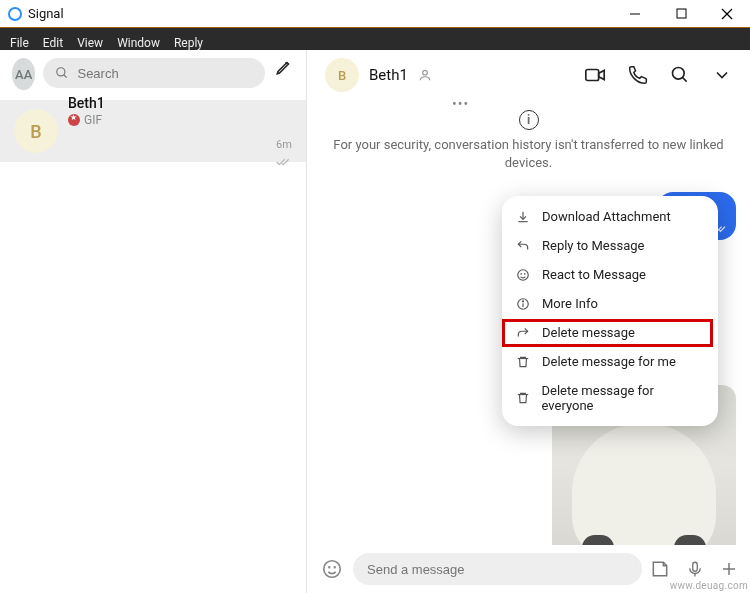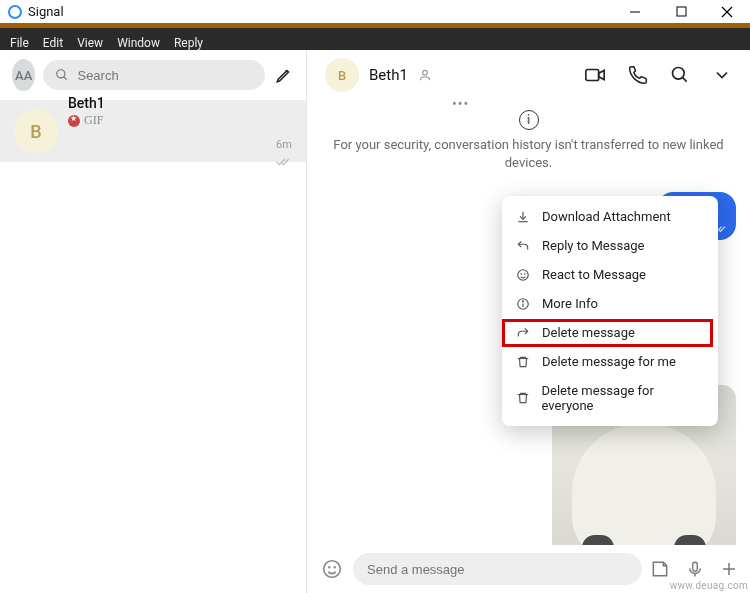--- a/index.html
+++ b/index.html
@@ -10,21 +10,21 @@
     background: #fff;
     color: #111;
     overflow: hidden;
     position: relative;
   }
   
   .titlebar {
     height: 28px;
     display: flex; align-items: center; justify-content: space-between;
     padding: 0 0 0 8px;
-    border-bottom: 5px solid #a16207;
+    border-bottom: 1px solid #a16207;
   }
   .titlebar .app-left { display:flex; align-items:center; gap:6px; }
   .app-icon { width:14px; height:14px; border:2px solid #2b8eff; border-radius:50%; }
   .win-controls { display:flex; height:100%; }
   .win-btn { width:46px; display:flex; align-items:center; justify-content:center; font-size:14px; }
   
   .menubar {
     height: 22px;
     background: #2b2b2b;
     color: #eee;
@@ -36,22 +36,22 @@
   
   .main { display:flex; height: calc(100% - 50px); }
   .sidebar {
     width: 307px;
     border-right: 1px solid #e5e5e5;
     display:flex; flex-direction:column;
   }
   
   .sb-header {
     height: 50px;
-    display:flex; align-items:center; gap:8px;
-    padding:0 12px;
+    display:flex; align-items:flex-start; gap:8px;
+    padding:8px 12px;
   }
   .avatar {
     width:32px; height:32px; border-radius:50%;
     display:flex; align-items:center; justify-content:center;
     font-size:13px; font-weight:500;
   }
   .avatar.gray { background:#d7dbdb; color:#717676; }
   .avatar.cream { background:#f6f1d9; color:#b89d52; }
   .searchbox {
     flex:1; height:30px; border-radius:15px;
@@ -63,21 +63,21 @@
   .compose { width:28px; display:flex; justify-content:center; }
   
   .conv-item {
     height:62px;
     background:#ededed;
     display:flex; align-items:center; padding:0 14px; gap:10px;
   }
   .conv-item .avatar { width:44px; height:44px; font-size:18px; }
   .conv-meta { flex:1; display:flex; justify-content:space-between; }
   .conv-name { font-size:14px; font-weight:500; }
-  .conv-sub { font-size:12px; color:#888; display:flex; align-items:center; gap:4px; margin-top:2px;font-family:Liberation Serif, serif;}
+  .conv-sub { font-size:12px; color:#888; display:flex; align-items:center; gap:4px; margin-top:2px;}
   .conv-time { font-size:11px; color:#999;margin-top:43px; }
   .gif-badge { width:12px; height:12px; border-radius:6px; background:#c44; position:relative; }
   .gif-badge::before { content:"★"; color:#fff; font-size:8px; position:absolute; left:2px; top:-1px;}
   
   .chat { flex:1; display:flex; flex-direction:column; position:relative; }
   .chat-header {
     height:50px; display:flex; align-items:center; justify-content:space-between;
     padding:0 18px;
   }
   .chat-header .left { display:flex; align-items:center; gap:10px; }
@@ -93,21 +93,21 @@
     background:#2c6bed; color:#fff; border-radius:16px;
     padding:8px 30px 8px 14px; font-size:14px; max-width:360px;
     position:relative;
   }
   .bubble a { color:#fff; text-decoration:underline; display:block;}
   .bubble .check { position:absolute; right:8px; bottom:6px; font-size:10px; opacity:.9; }
   .more-dots { position:absolute; left:452px; top:96px; color:#888; font-size:14px; letter-spacing:1px;}
   
   .ctx-menu {
     position:absolute; left:502px; top:196px;
-    width:216px; background:#fff; border-radius:8px;
+    width:216px; background:#fff; border-radius:16px;
     box-shadow:0 6px 24px rgba(0,0,0,.22);
     padding:6px 0;
     z-index:5;
   }
   .ctx-item {
     display:flex; align-items:center; gap:10px;
     padding:7px 14px; font-size:13px; color:#222;
   }
   .ctx-item .mi { width:16px; text-align:center; color:#555; }
   .highlight-box {

